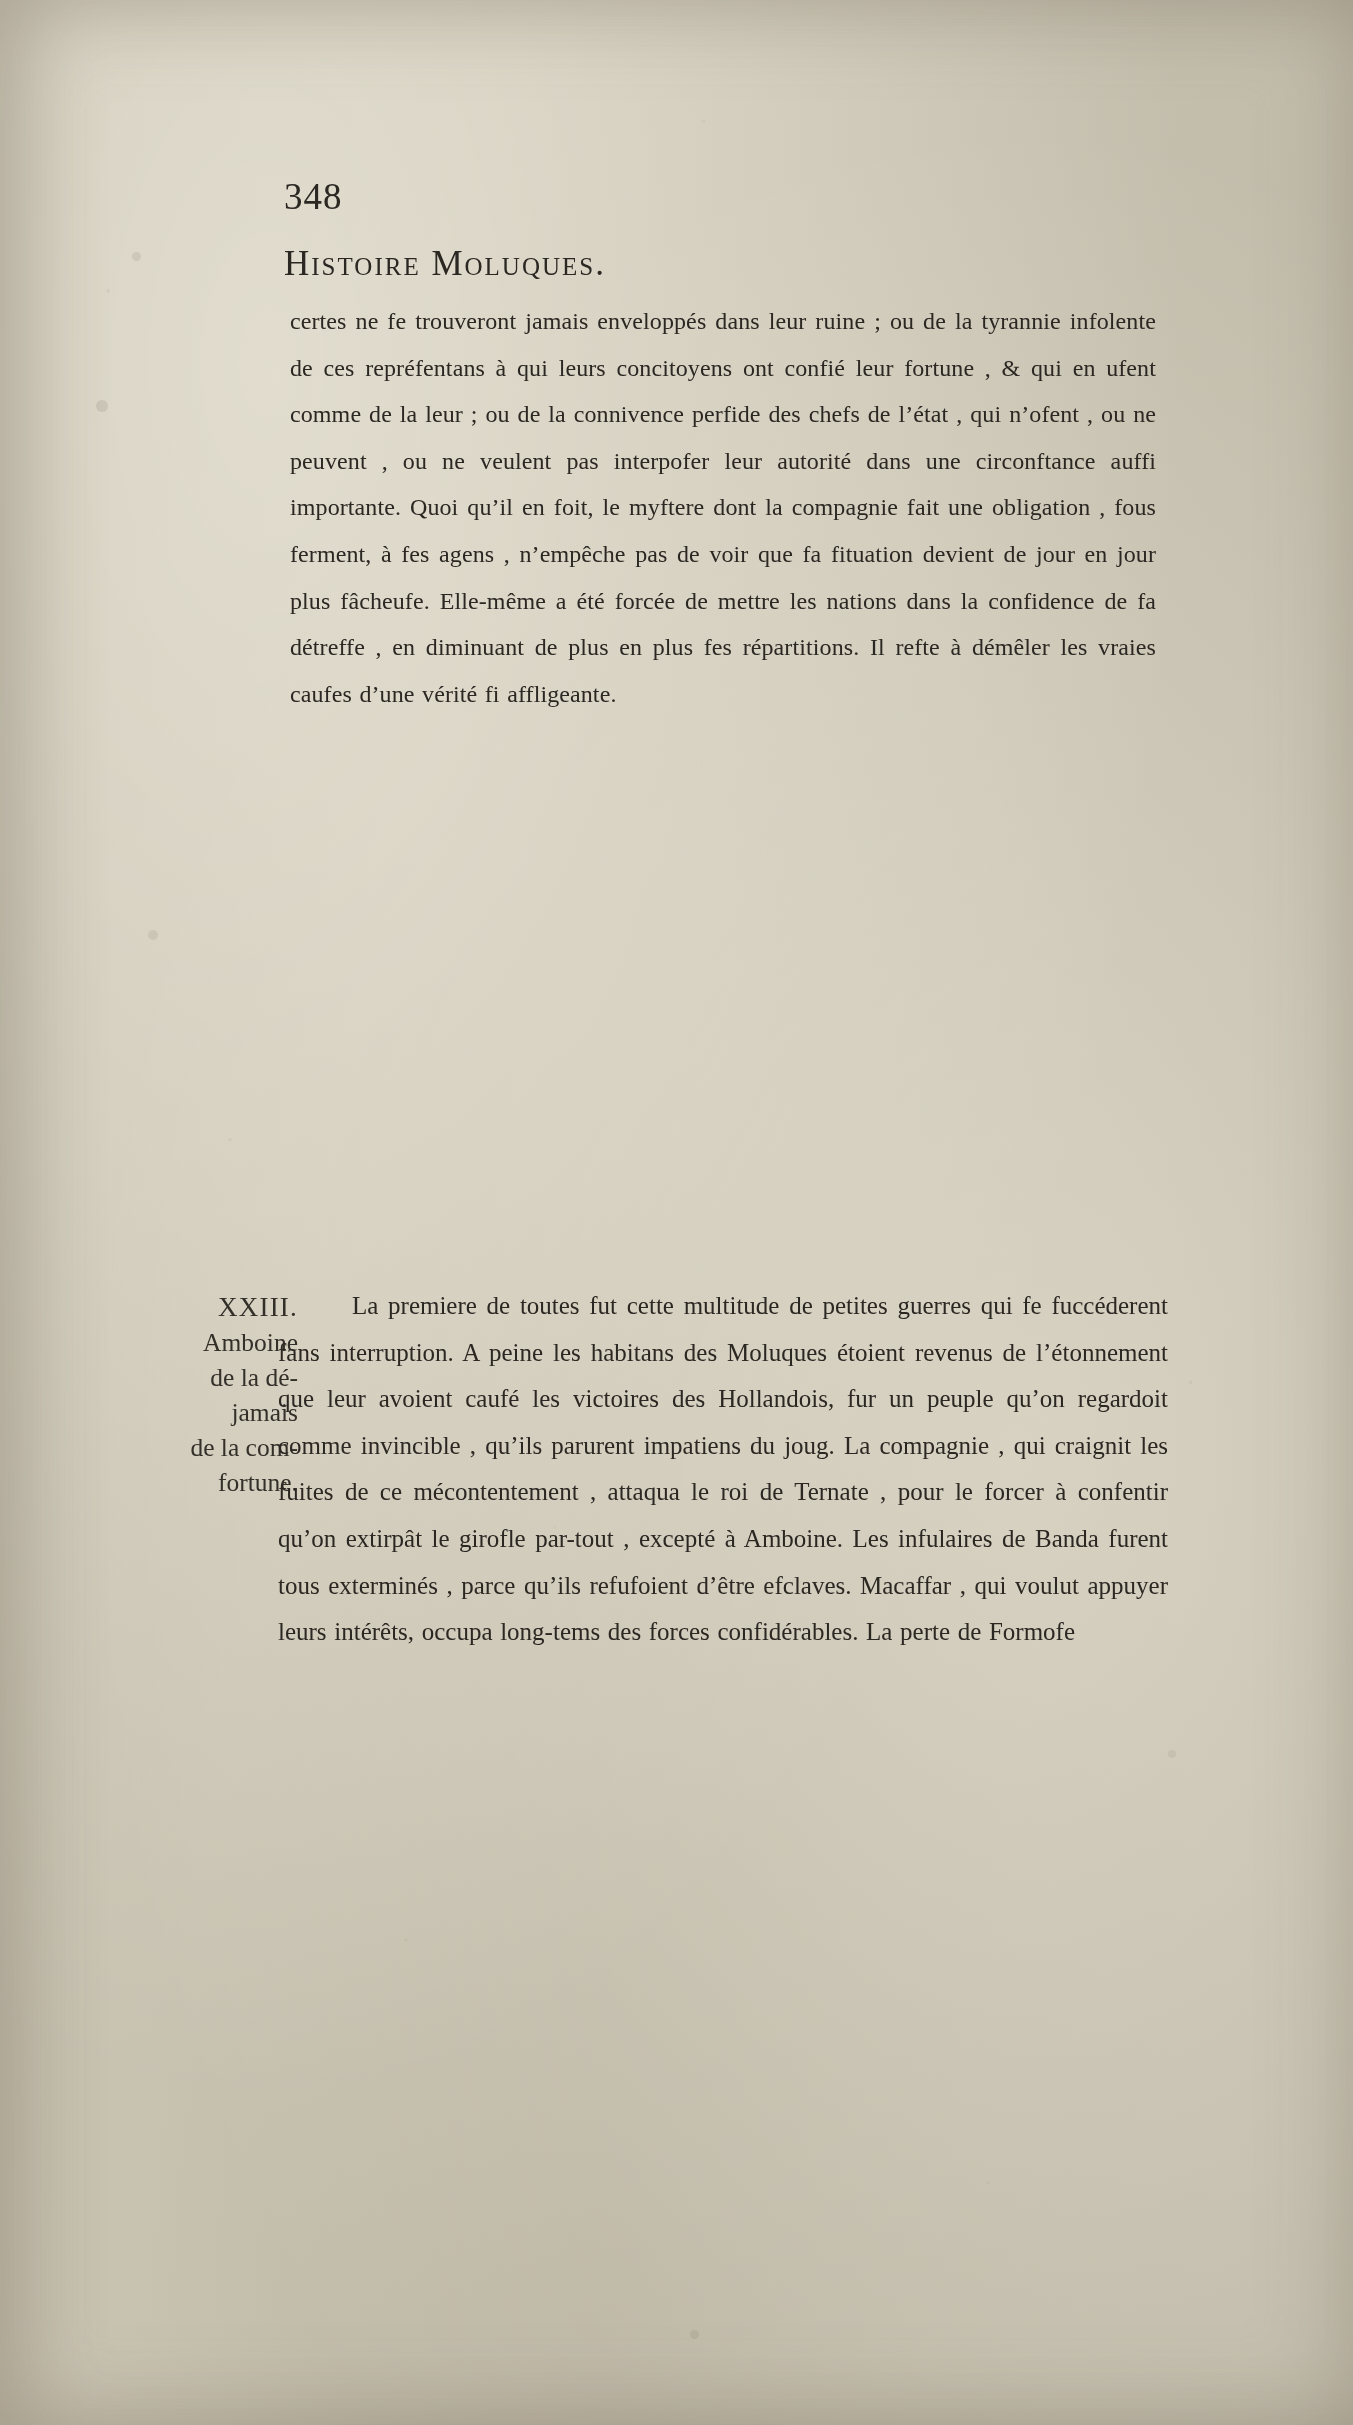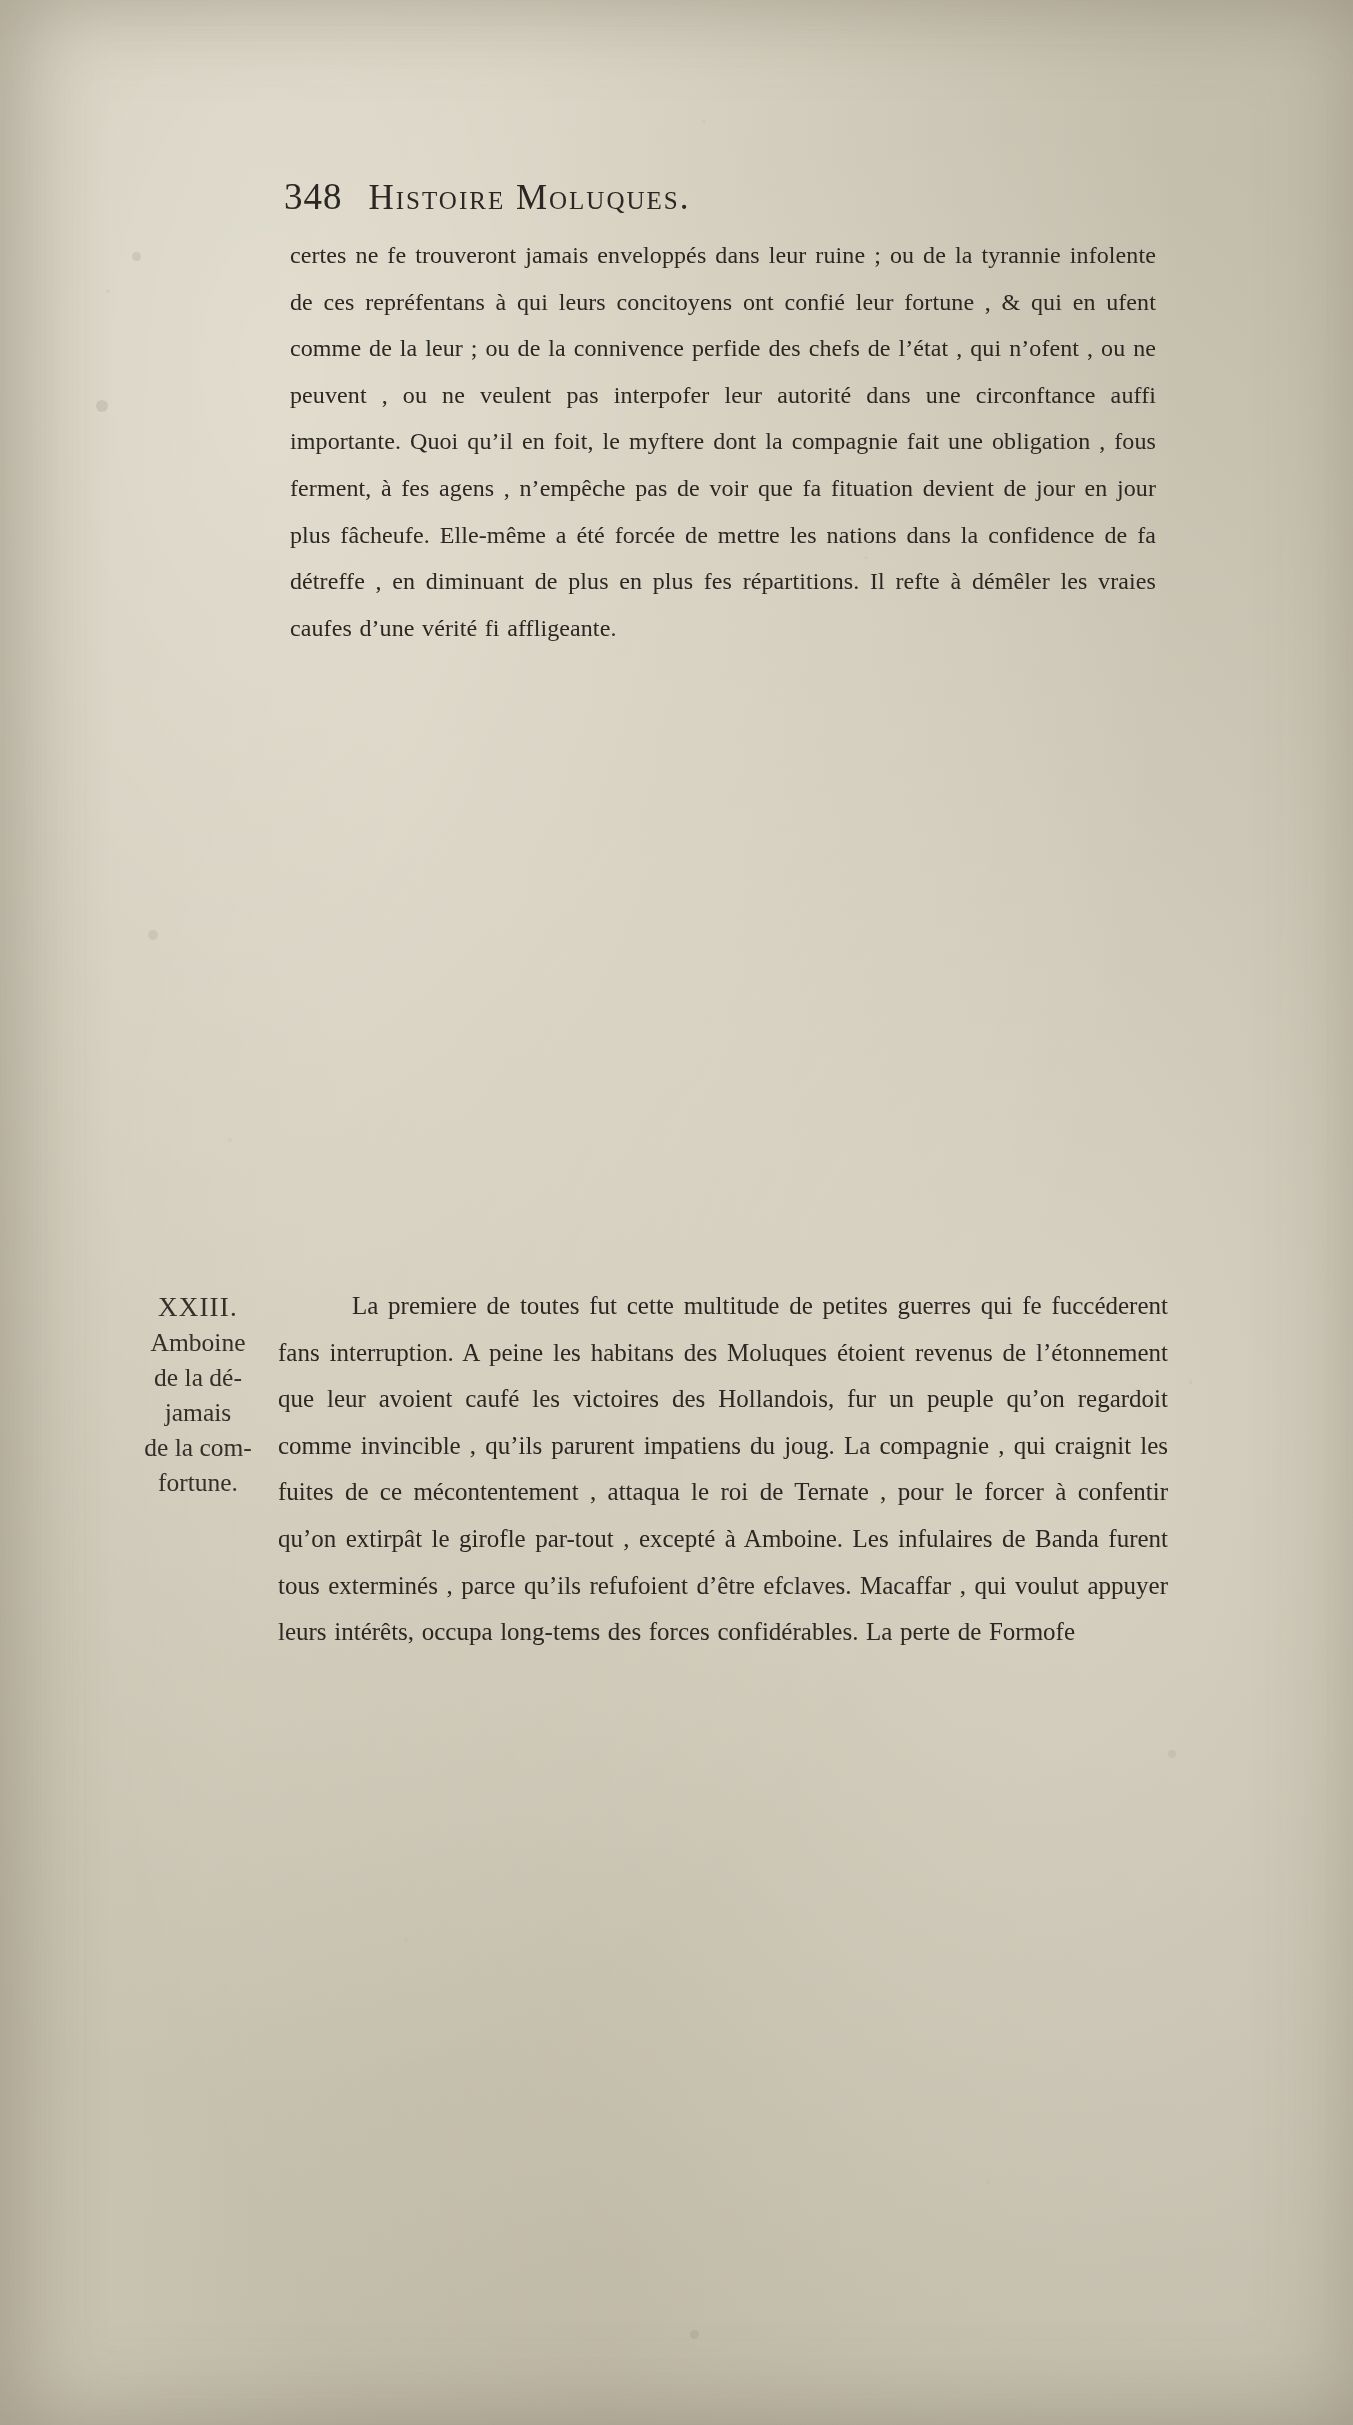--- a/index.html
+++ b/index.html
@@ -47,20 +47,21 @@
     top: 175px;
     width: 890px;
     color: #2b2722;
   }
   .running-head {
     display: flex;
     align-items: baseline;
     gap: 26px;
     margin-left: 6px;
     margin-bottom: 14px;
+    flex-direction: column;
   }
   .folio {
     font-size: 37px;
     letter-spacing: 1px;
     font-family: "Liberation Serif", serif;
   }
   .head-title {
     font-size: 35px;
     letter-spacing: 2.0px;
     font-variant: small-caps;
@@ -72,27 +73,27 @@
     line-height: 46.6px;
     text-align: justify;
     text-justify: inter-word;
     letter-spacing: .1px;
     word-spacing: 1.4px;
   }
 
   
   .margin-note {
     position: absolute;
-    left: 113px;
+    left: 128px;
     top: 1290px;
     width: 170px;
     font-size: 25.5px;
     line-height: 35px;
     color: #33302a;
-    text-align: center;
+    text-align: right;
   }
   .margin-note .caps {
     font-variant: small-caps;
     letter-spacing: 1.2px;
     font-size: 27px;
   }
   .margin-note div { white-space: nowrap; }
 
   
   .second-col {

